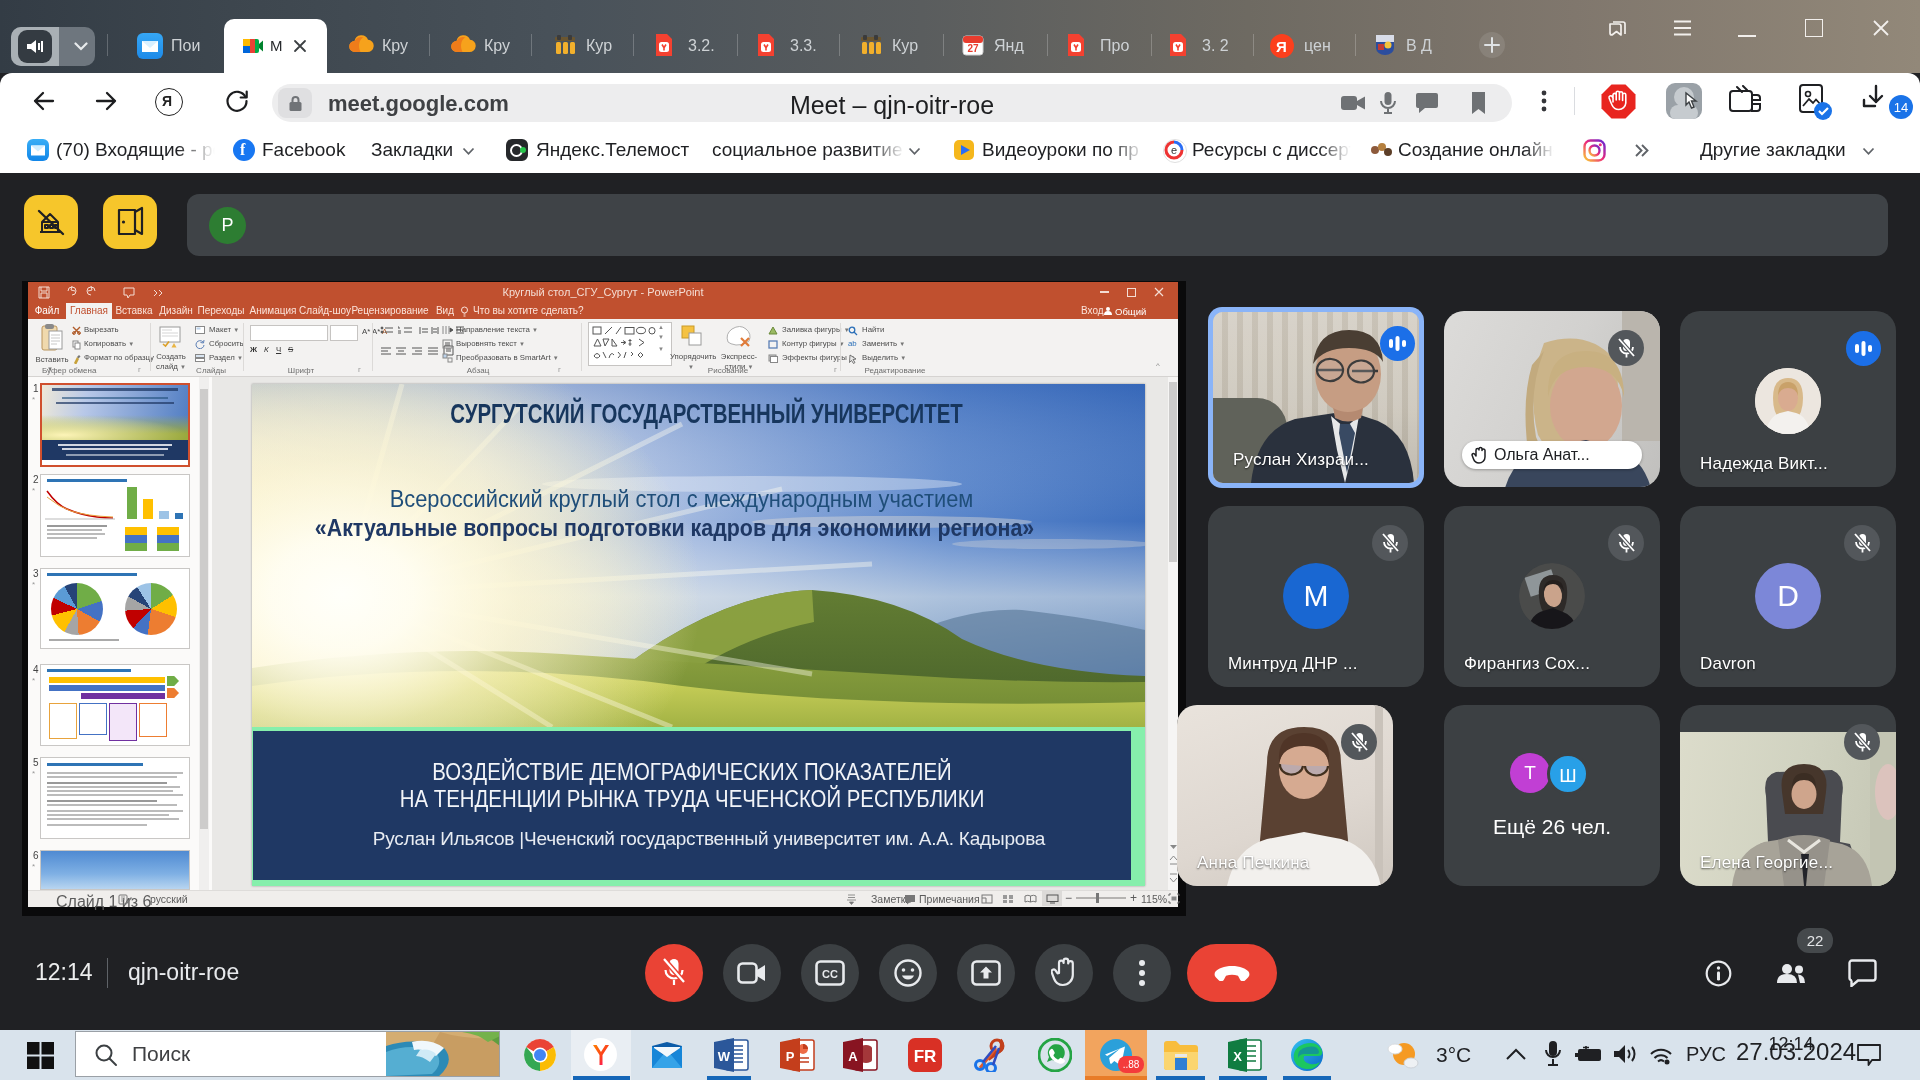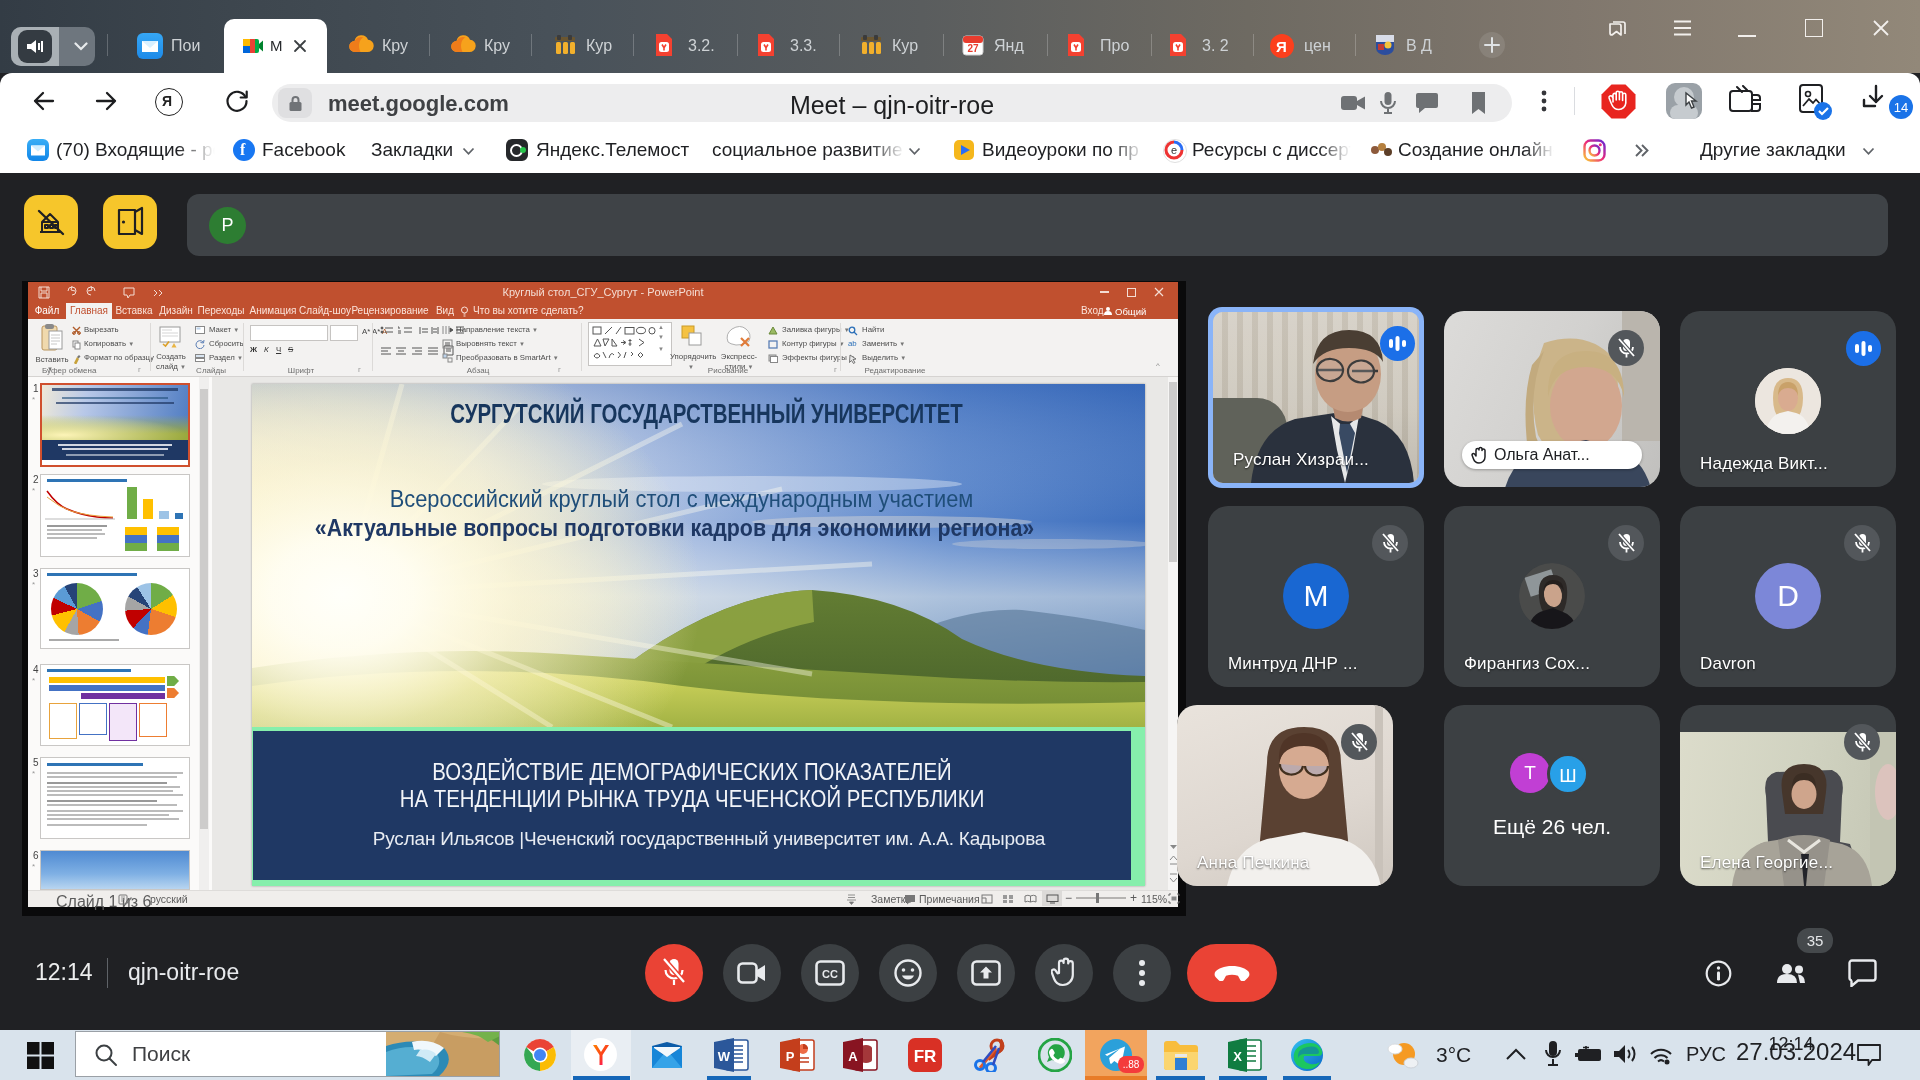--- a/index.html
+++ b/index.html
@@ -963,21 +963,21 @@
         <svg class="abs" style="left:27px;top:20px;" width="36" height="17" viewBox="0 0 36 17">
             <path d="M18 2 c8 0 14 2.5 16.5 5.5 c1.5 2 1 4.5 -0.5 6 l-3 3 c-1.5 1.5 -4 1 -5 -1 l-2 -3.8 c-4 -1.2 -8 -1.2 -12 0 L10 15.5 c-1 2 -3.5 2.5 -5 1 l-3 -3 c-1.5 -1.5 -2 -4 -0.5 -6 C4 4.5 10 2 18 2z" fill="#fff"></path>
           </svg>
       </div>
 
       <svg class="abs" style="left:1705px;top:787px;" width="27" height="27" viewBox="0 0 27 27">
           <circle cx="13.5" cy="13.5" r="11.8" fill="none" stroke="#e8eaed" stroke-width="2.2"></circle>
           <circle cx="13.5" cy="8" r="1.7" fill="#e8eaed"></circle>
           <rect x="12" y="11.5" width="3" height="9" rx="1.2" fill="#e8eaed"></rect>
         </svg>
-      <div class="abs" style="left:1797px;top:755px;width:36px;height:25px;border-radius:12px;background:#45494c;color:#e4e6e8;font-size:15px;text-align:center;line-height:25px;">35</div>
+      <div class="abs" style="left:1797px;top:755px;width:36px;height:25px;border-radius:12px;background:#45494c;color:#e4e6e8;font-size:15px;text-align:center;line-height:25px;">22</div>
       <svg class="abs" style="left:1774px;top:787px;" width="34" height="27" viewBox="0 0 34 27">
           <circle cx="13" cy="9" r="5" fill="#e8eaed"></circle>
           <path d="M3 23 q0 -9 10 -9 q10 0 10 9 z" fill="#e8eaed"></path>
           <circle cx="25" cy="9.5" r="4" fill="#e8eaed"></circle>
           <path d="M24 14.5 q7 .5 7 8.5 h-5" fill="#e8eaed"></path>
         </svg>
       <svg class="abs" style="left:1848px;top:786px;" width="29" height="28" viewBox="0 0 29 28">
           <path d="M4 1.5 h21 a2.5 2.5 0 0 1 2.5 2.5 v15 a2.5 2.5 0 0 1 -2.5 2.5 h-15 l-6.5 5.5 v-5.5 h.5 a2.5 2.5 0 0 1 -2.5 -2.5 v-15 a2.5 2.5 0 0 1 2.5 -2.5z" fill="none" stroke="#e8eaed" stroke-width="2.4"></path>
         </svg>
     </div>

